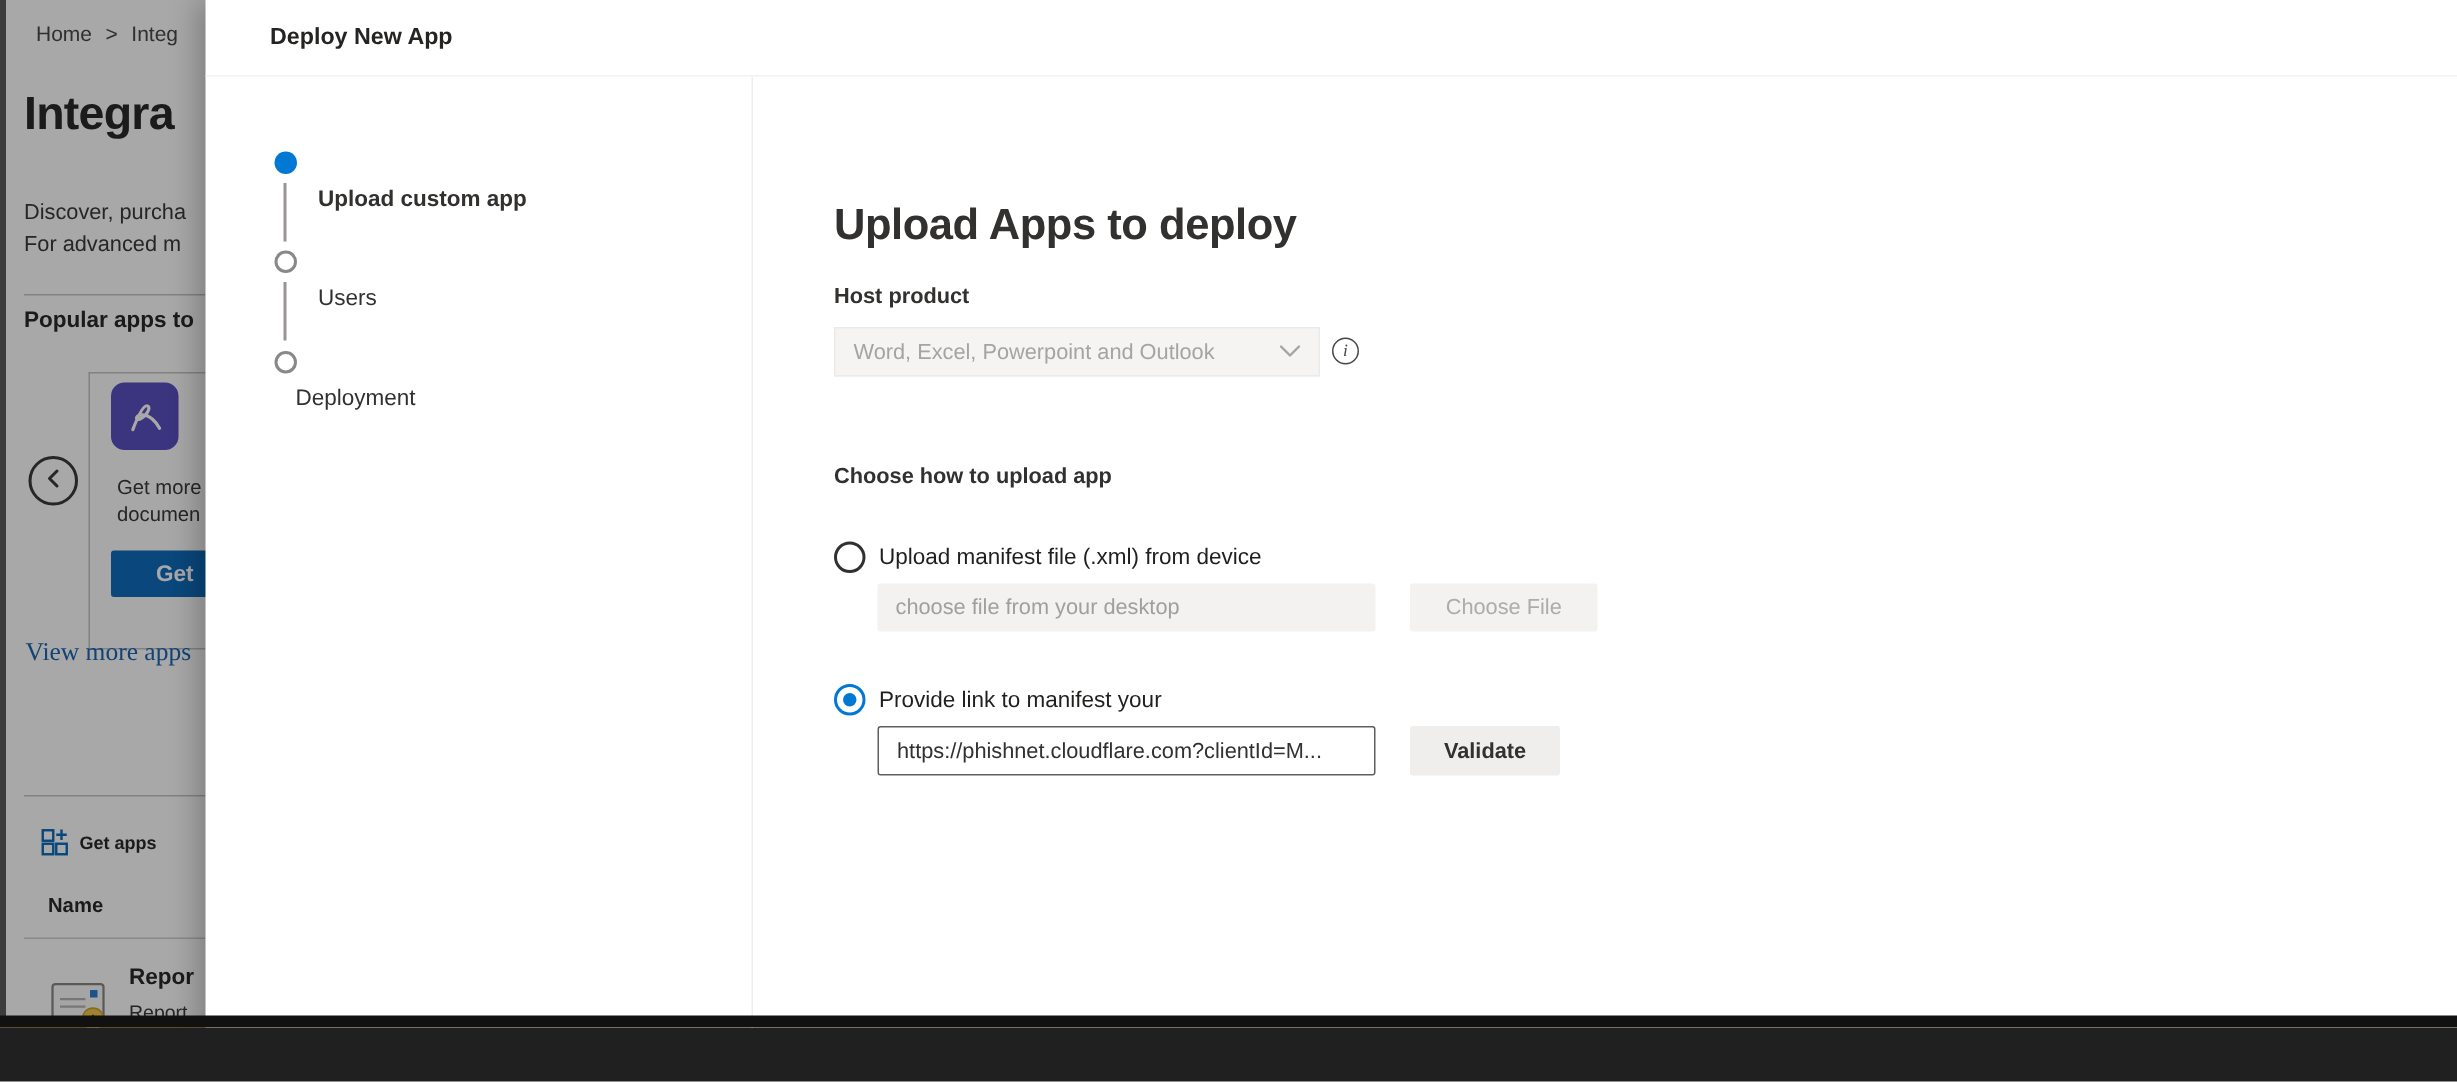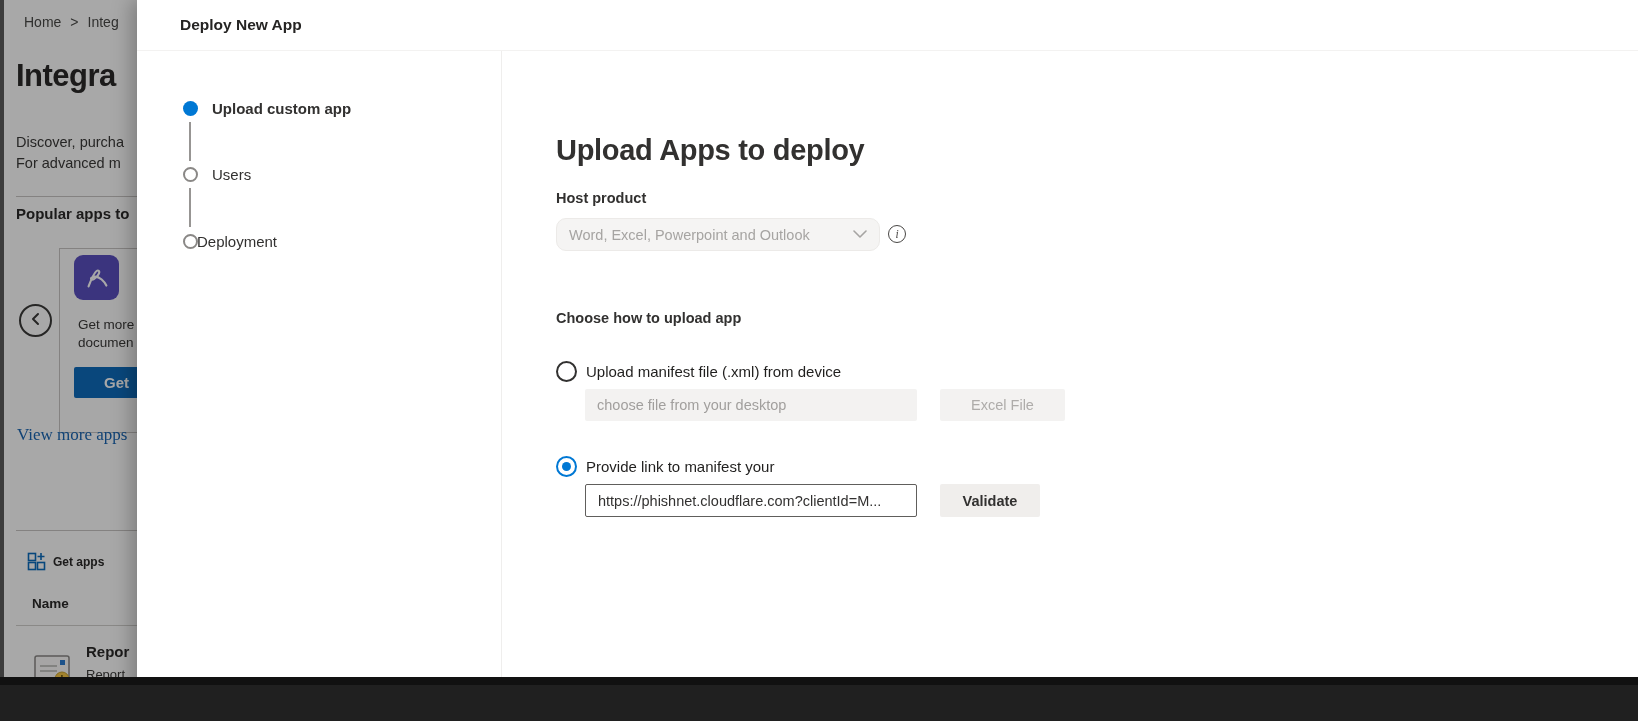--- a/index.html
+++ b/index.html
@@ -40,27 +40,27 @@
   .panel { position: absolute; left: 137px; top: 0; width: 1501px; height: 721px; background: #ffffff; z-index: 10; box-shadow: -6px 0 18px rgba(0,0,0,0.25); }
   .panel-header-title { position: absolute; left: 43px; top: 16px; font-size: 15.5px; font-weight: bold; color: #252423; white-space: nowrap; }
   .panel-header-div { position: absolute; left: 0; top: 50px; width: 1501px; height: 1px; background: #f3f2f1; }
   .stepper-div { position: absolute; left: 364px; top: 51px; width: 1px; height: 670px; background: #efeeed; }
 
   
   .step-dot { position: absolute; width: 15px; height: 15px; border-radius: 50%; }
   .step-dot.current { background: #0078d4; }
   .step-dot.upcoming { background: #ffffff; border: 2px solid #8a8886; }
   .step-line { position: absolute; width: 2px; background: #979593; }
-  .step-label { position: absolute; font-size: 15px; color: #323130; white-space: nowrap; }
+  .step-label { position: absolute; font-size: 15px; color: #323130; white-space: nowrap; margin-top: 24px; }
   .step-label.current { font-weight: bold; }
 
   
   .main-title { position: absolute; left: 419px; top: 96px; font-size: 29px; font-weight: bold; color: #323130; letter-spacing: -0.3px; white-space: nowrap; margin-top: 38px; }
   .field-label { position: absolute; font-size: 14.5px; font-weight: bold; color: #323130; white-space: nowrap; }
-  .host-dropdown { position: absolute; left: 419px; top: 218px; width: 324px; height: 33px; background: #f5f4f3; border: 1px solid #eceae8; border-radius: 10px; display: flex; align-items: center; justify-content: space-between; padding: 0 12px; }
+  .host-dropdown { position: absolute; left: 419px; top: 218px; width: 324px; height: 33px; background: #f5f4f3; border: 1px solid #eceae8; border-radius: 0; display: flex; align-items: center; justify-content: space-between; padding: 0 12px; }
   .host-dropdown .dd-text { font-size: 14.5px; color: #a6a4a2; white-space: nowrap; overflow: hidden; }
   .info-btn { position: absolute; left: 751px; top: 225px; width: 18px; height: 18px; border-radius: 50%; border: 1.4px solid #484644; background: transparent; color: #484644; font-size: 11.5px; font-family: "Liberation Serif", serif; font-style: italic; line-height: 15px; text-align: center; padding: 0; }
 
   .radio { position: absolute; width: 21px; height: 21px; border-radius: 50%; background: #ffffff; }
   .radio.unselected { border: 2px solid #323130; }
   .radio.selected { border: 2px solid #0078d4; display: flex; align-items: center; justify-content: center; }
   .radio.selected::after { content: ""; width: 9px; height: 9px; border-radius: 50%; background: #0078d4; }
   .radio-label { position: absolute; font-size: 15px; color: #201f1e; white-space: nowrap; }
 
   .text-input { position: absolute; height: 32px; font-family: inherit; font-size: 14.5px; padding: 0 12px; border-radius: 2px; outline: none; }
@@ -191,21 +191,21 @@
       </span>
     </div>
 
     <button class="info-btn">i</button>
 
     <div class="field-label" style="left:419px; top:310px;">Choose how to upload app</div>
 
     <div class="radio unselected" style="left:419px; top:361px;"></div>
     <div class="radio-label" style="left:449px; top:363px;">Upload manifest file (.xml) from device</div>
     <input class="text-input file-input" type="text" placeholder="choose file from your desktop" style="">
-    <button class="btn choose-file-btn">Excel File</button>
+    <button class="btn choose-file-btn">Choose File</button>
 
     <div class="radio selected" style="left:419px; top:456px;"></div>
     <div class="radio-label" style="left:449px; top:458px;">Provide link to manifest your</div>
     <input class="text-input url-input" type="text" value="https://phishnet.cloudflare.com?clientId=M..." style="">
     <button class="btn validate-btn">Validate</button>
 
   </div>
 
   <div class="bottom-bar"></div>
 </div>

